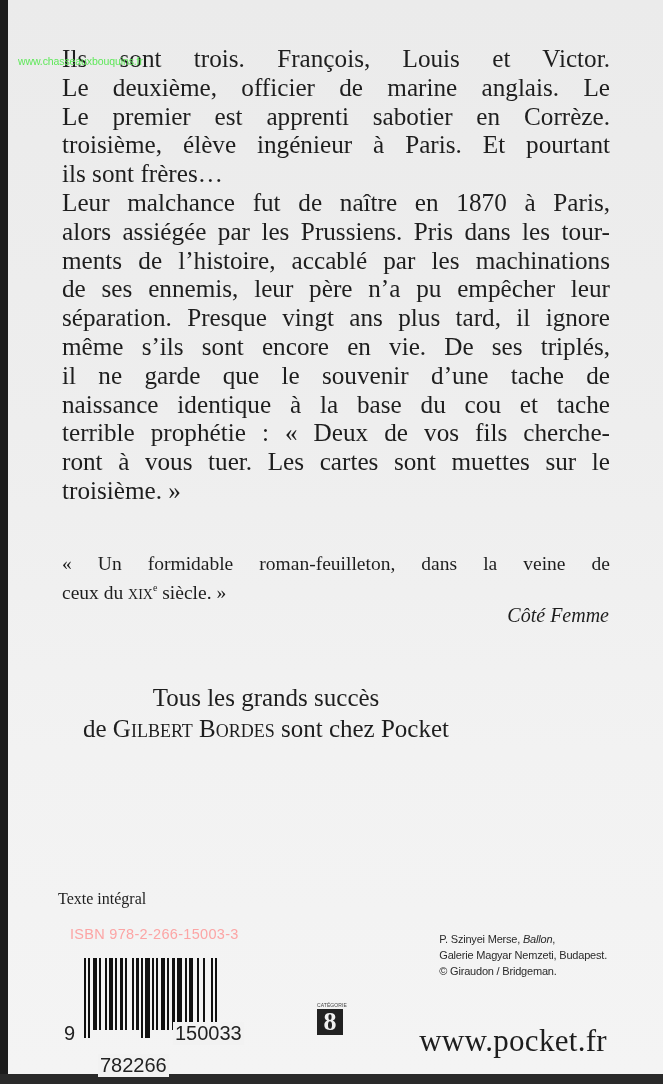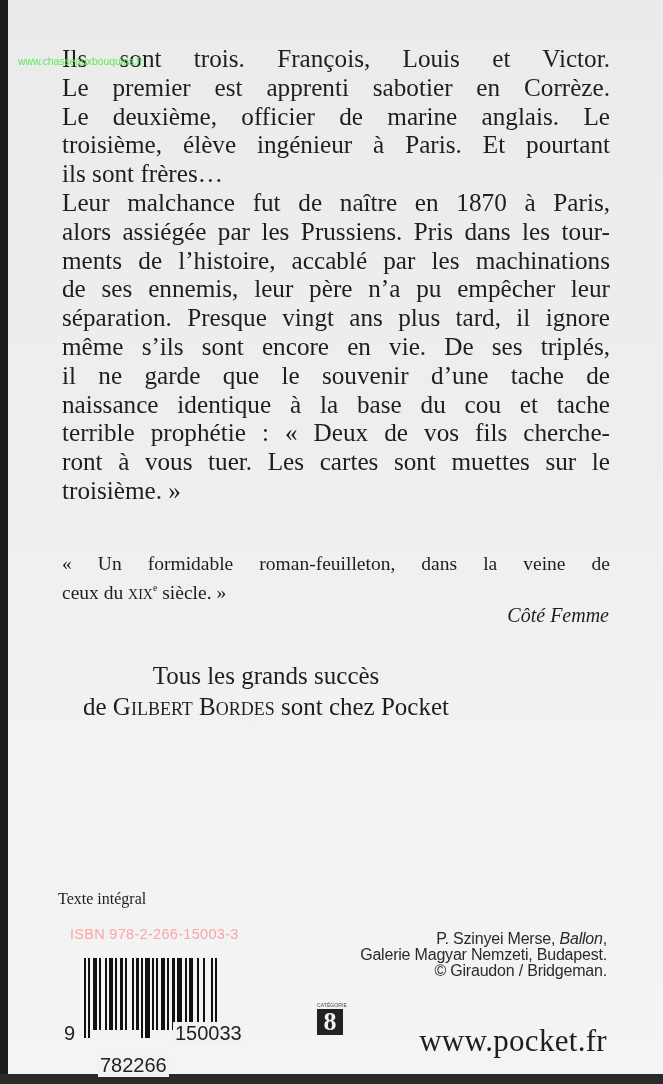--- a/index.html
+++ b/index.html
@@ -30,21 +30,21 @@
       position:absolute; left:62px; top:578px; width:548px;
       font-size:19.5px; line-height:24px;
     }
     .quote .line { display:block; text-align:justify; text-align-last:justify; white-space:nowrap; }
     .quote .line.last { text-align-last:left; }
     .quote-source {
       position:absolute; right:54px; top:603px;
       font-style:italic; font-size:20px; line-height:24px;
     }
     .promo {
-      position:absolute; left:0; top:660px; width:532px; text-align:center;
+      position:absolute; left:0; top:682px; width:532px; text-align:center;
       font-size:25px; line-height:31px;
     }
     .promo .sc { font-variant:small-caps; }
     .texte-integral {
       position:absolute; left:58px; top:884px; font-size:16px;margin-top:6px;
     }
     .isbn {
       position:absolute; left:70px; top:926px;
       font-family:"Liberation Sans", sans-serif; font-size:14.5px; letter-spacing:0.3px;
       color:#fca5a5;
@@ -66,41 +66,41 @@
     }
     .categorie .cat-label {
       font-family:"Liberation Sans", sans-serif; font-size:5px; color:#444;
       letter-spacing:0.1px; display:block;
     }
     .categorie .cat-num {
       display:block; background:#222; color:#f1f1f1; font-family:"Liberation Serif", serif;
       font-size:26px; line-height:26px; height:26px; font-weight:bold; margin-top:1px;
     }
     .credits {
-      position:absolute; right:56px; top:931px; text-align:right;
-      font-family:"Liberation Sans", sans-serif; font-size:16px; line-height:16px;
+      position:absolute; right:56px; top:931px; text-align:left;
+      font-family:"Liberation Sans", sans-serif; font-size:11px; line-height:16px;
       color:#2a2a2a; letter-spacing:-0.2px;
     }
     .credits i { font-style:italic; }
     .website {
       position:absolute; right:56px; top:1023px; font-size:31px; letter-spacing:0.3px;
     }
   </style>
 </head>
 <body>
 
 <div class="cover"></div>
 <div class="bottom-edge"></div>
 
 <div class="watermark">www.chasseauxbouquins.fr</div>
 
 <div class="blurb">
   <span class="line">Ils sont trois. François, Louis et Victor.</span>
+  <span class="line">Le deuxième, officier de marine anglais. Le</span>
   <span class="line">Le premier est apprenti sabotier en Corrèze.</span>
-  <span class="line">Le deuxième, officier de marine anglais. Le</span>
   <span class="line">troisième, élève ingénieur à Paris. Et pourtant</span>
   <span class="line last">ils sont frères…</span>
   <span class="line">Leur malchance fut de naître en 1870 à Paris,</span>
   <span class="line">alors assiégée par les Prussiens. Pris dans les tour-</span>
   <span class="line">ments de l’histoire, accablé par les machinations</span>
   <span class="line">de ses ennemis, leur père n’a pu empêcher leur</span>
   <span class="line">séparation. Presque vingt ans plus tard, il ignore</span>
   <span class="line">même s’ils sont encore en vie. De ses triplés,</span>
   <span class="line">il ne garde que le souvenir d’une tache de</span>
   <span class="line">naissance identique à la base du cou et tache</span>

